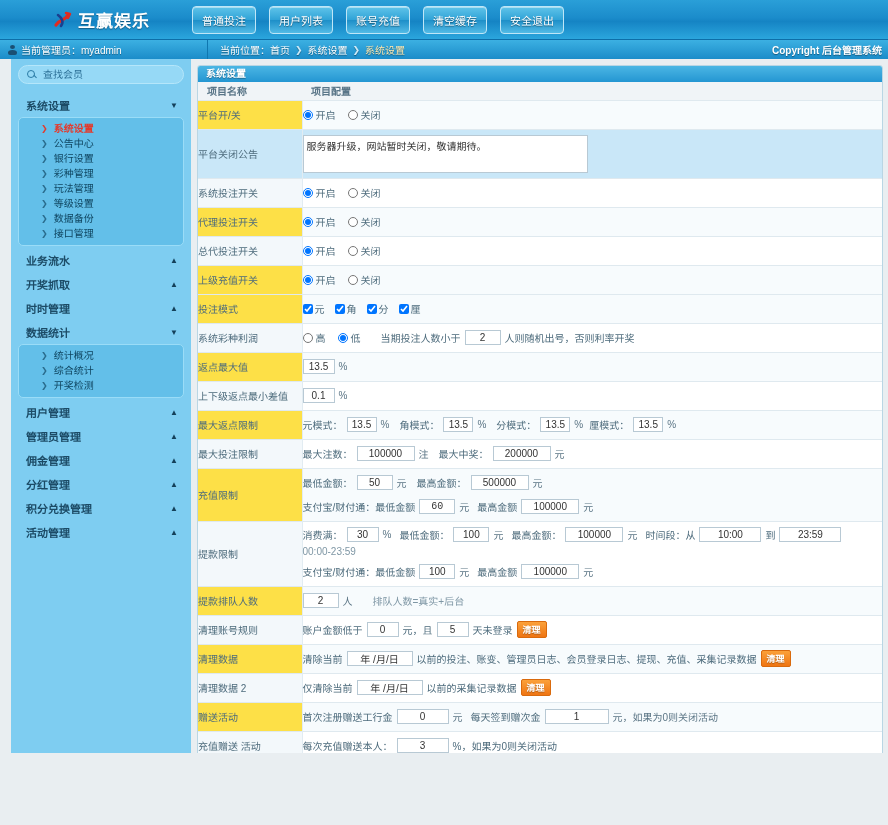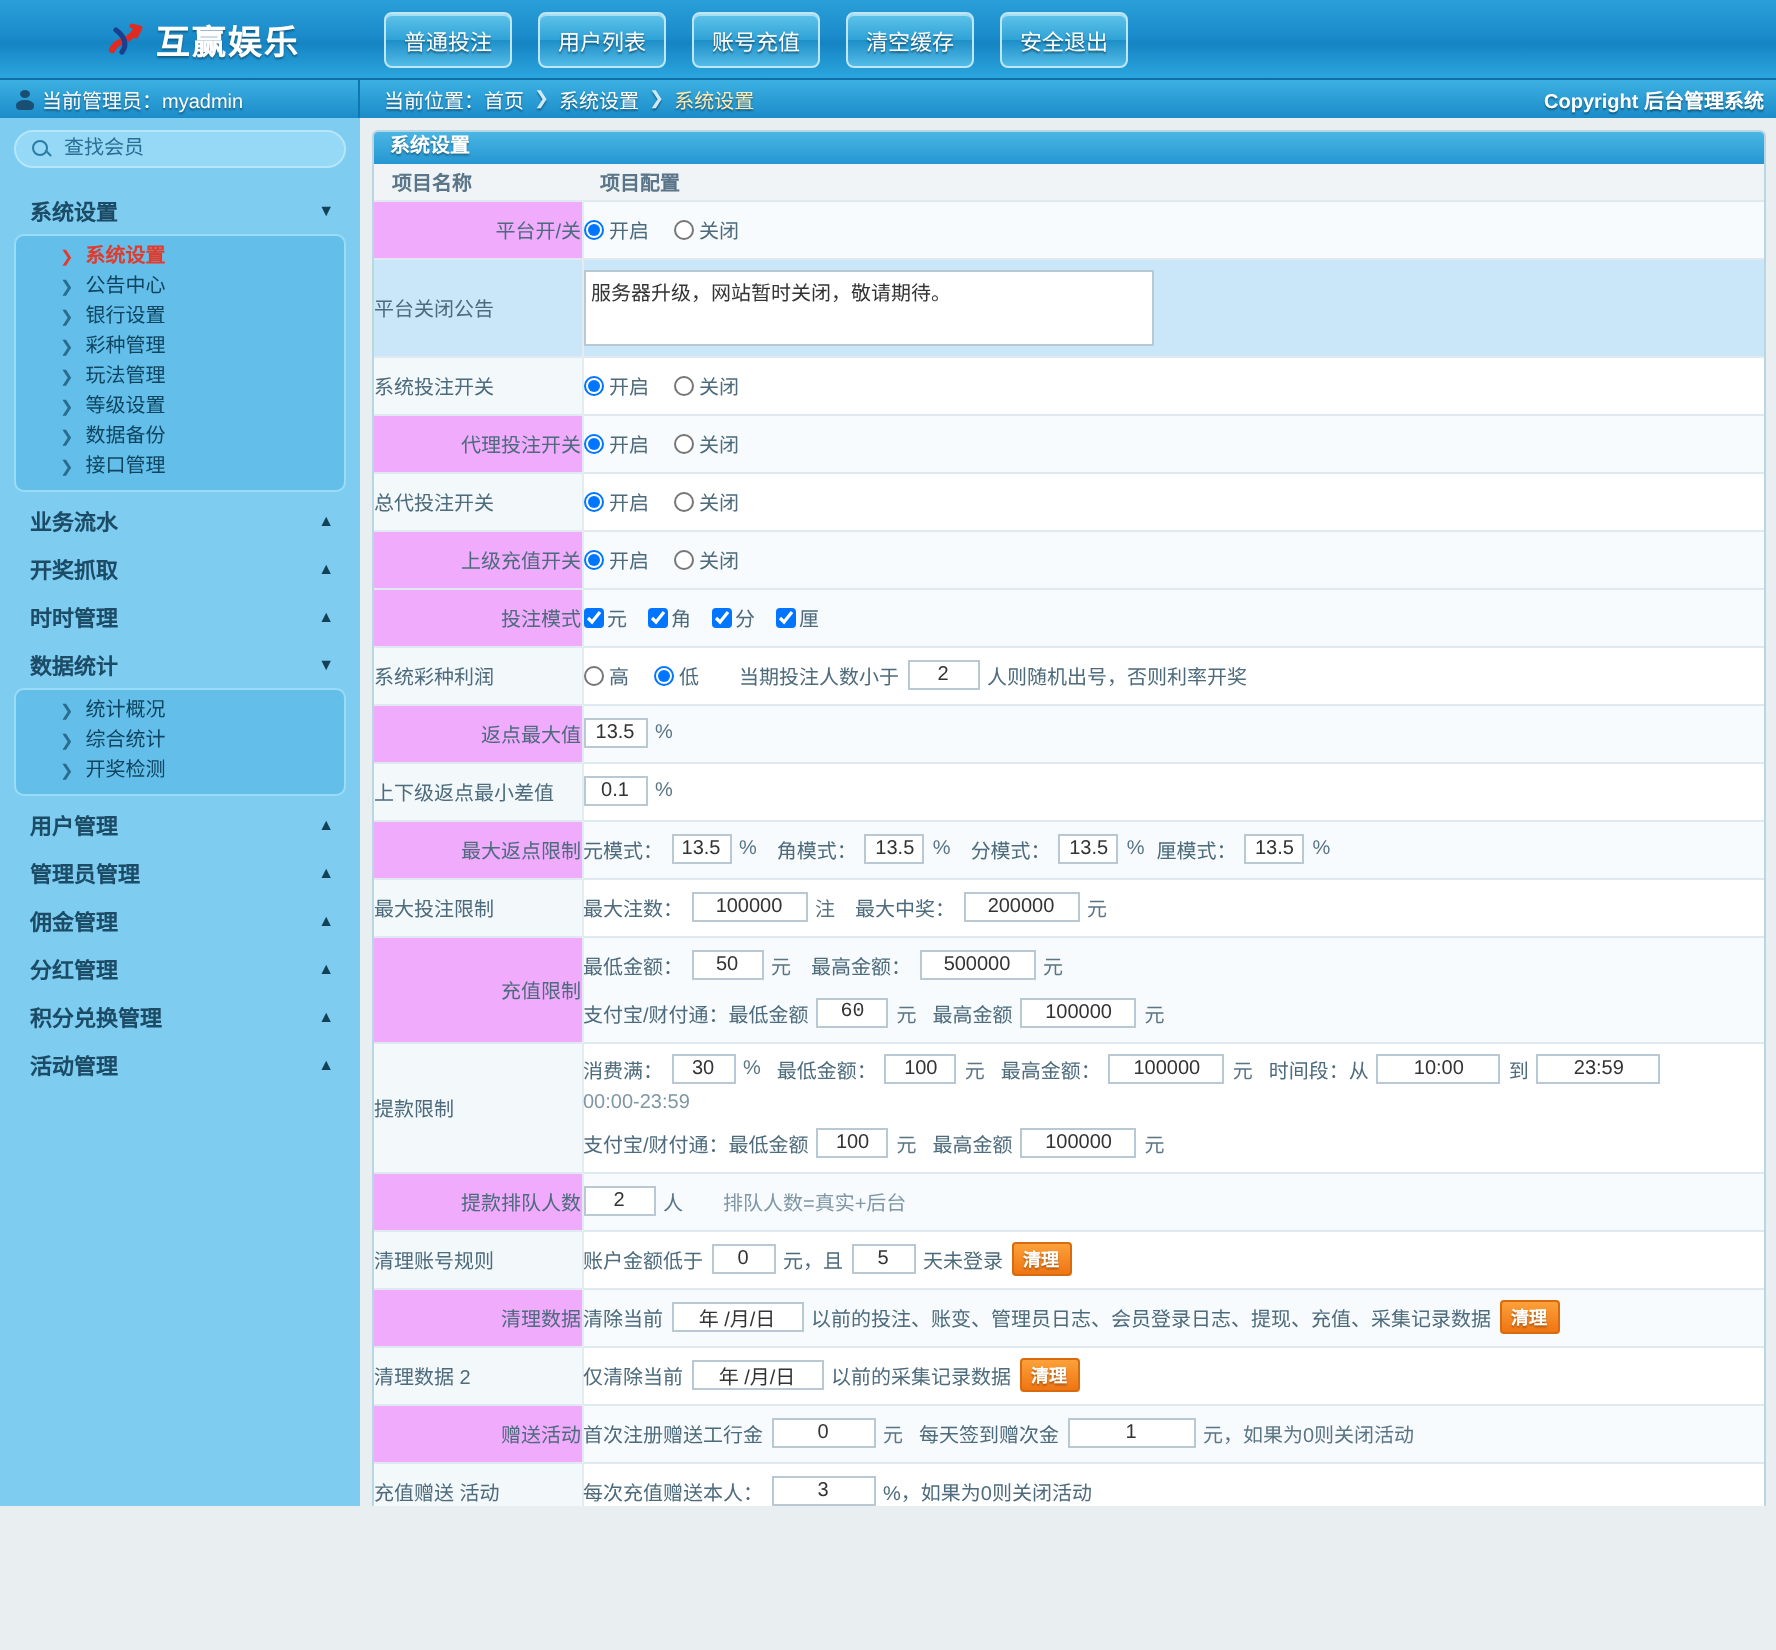--- a/index.html
+++ b/index.html
@@ -50,21 +50,21 @@
   }
 
   
   .subbar {
     height: 19px;
     display: flex;
     align-items: stretch;
     background: linear-gradient(to bottom, #3cb0e2 0%, #1b8cc9 100%);
   }
   .subbar-left {
-    width: 180px;
+    width: 208px;
     display: flex; align-items: center;
     padding-left: 8px;
     gap: 4px;
     background: linear-gradient(to bottom, #3cb0e2 0%, #1b8cc9 100%);
     border-right: 1px solid #0f77b0;
   }
   .user-icon { width: 9px; height: 10px; position: relative; flex: 0 0 auto; }
   .user-icon:before {
     content:''; position:absolute; left:2px; top:0; width:5px; height:4px;
     background:#1a4f73; border-radius:50%;
@@ -80,21 +80,21 @@
     justify-content: space-between;
     padding: 0 6px 0 12px;
   }
   .crumb { display:flex; align-items:center; gap:5px; color:#ffffff; font-size:10px;
            text-shadow:0 1px 1px rgba(0,0,0,.4); }
   .crumb .sep { color:#cdeaf8; font-size:9px; }
   .crumb .cur { color:#ffe9b0; }
   .copyright { color:#ffffff; font-size:10px; text-shadow:0 1px 1px rgba(0,0,0,.4);font-weight:bold; }
 
   
-  .layout { display: flex; height: 694px; align-items: stretch; }
+  .layout { display: flex; height: 694px; align-items: stretch; padding-left: 11px; }
 
   
   .sidebar {
     width: 180px; flex: 0 0 180px;
     background: #7ecdf1;
     padding: 6px 7px 0 7px;
     overflow: hidden;
   }
   .search-box {
     display: flex; align-items: center; gap: 5px;
@@ -170,21 +170,21 @@
   table.form tr { border-bottom:1px solid #dfe9ef; }
   table.form td { padding:0; vertical-align:middle; }
   td.lbl {
     width:104px;
     padding: 0 0 0 9px;
     color:#4d6b7c; font-size:10px;
     background:#f3f8fb;
     border-right:1px solid #e2ecf2;
   }
   td.val { padding: 0 0 0 9px; color:#4d6b7c; font-size:10px; }
-  tr.zebra td.lbl { background:#f0abfc;text-align:right; }
+  tr.zebra td.lbl { background:#fde047; }
   tr.zebra td.val { background:#f7fbfd; }
   tr.hl td.lbl, tr.hl td.val { background:#c9e7f8; }
   tr.head-row td { background:#f0f4f7; color:#5a7688; font-size:10px;
                    font-weight:bold; height:18px; padding-left:9px; }
 
   .rowpad { padding: 5px 0; }
   .cellrow { display:flex; align-items:center; flex-wrap:wrap; gap:4px; min-height:18px; }
   .cellrow + .cellrow { margin-top:6px; }
 
   input.tx {

